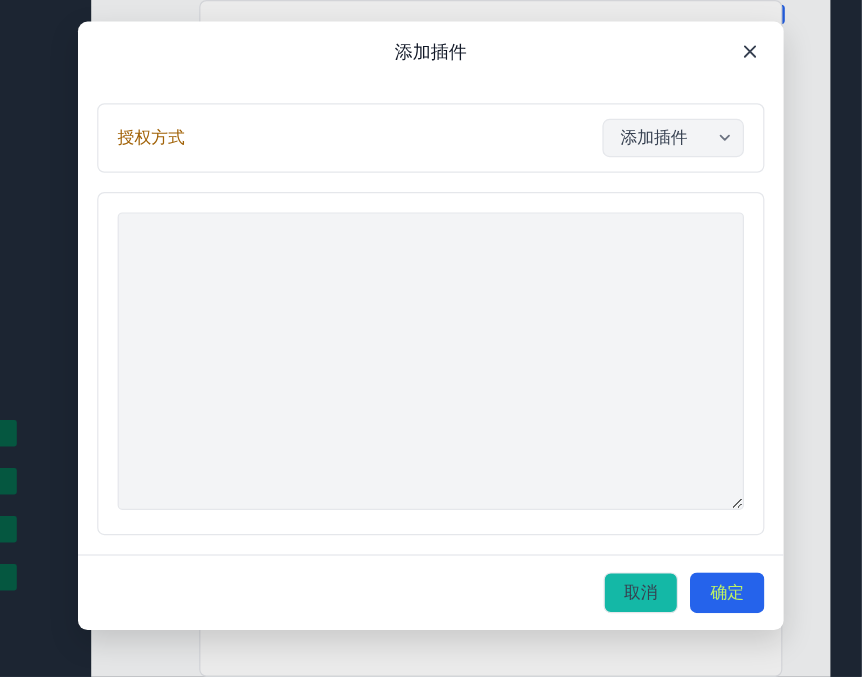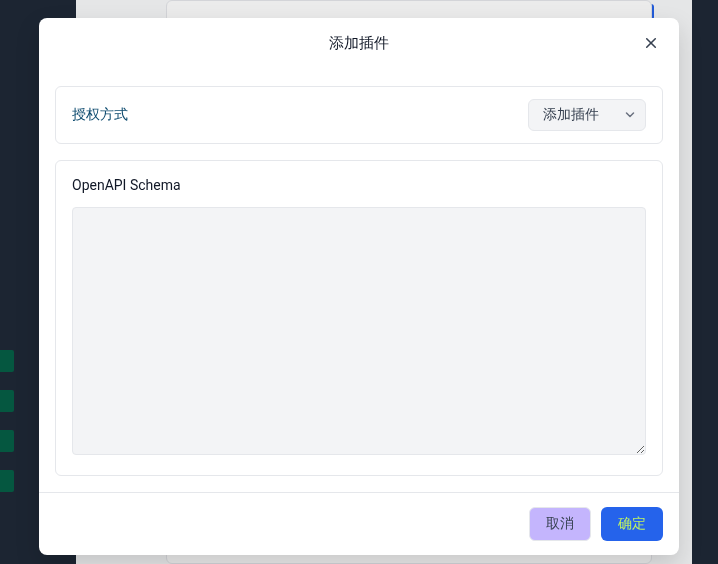--- a/index.html
+++ b/index.html
@@ -75,21 +75,21 @@
       left: 0;
       right: 0;
       bottom: 0;
       background: rgba(0,0,0,0.08);
       display: flex;
       justify-content: center;
       align-items: flex-start;
       padding-top: 18px;
     }
     .modal {
-      width: 640px;
+      width: 588px;
       background: #ffffff;
       border-radius: 8px;
       box-shadow: 0 10px 25px rgba(0,0,0,0.15);
       display: flex;
       flex-direction: column;
     }
     .modal-header {
       position: relative;
       padding: 16px 20px;
       text-align: center;
@@ -125,21 +125,21 @@
       border: 1px solid #e5e7eb;
       border-radius: 6px;
       padding: 12px 16px;
       display: flex;
       align-items: center;
       justify-content: space-between;
       margin-bottom: 16px;
     }
     .form-label {
       font-size: 14px;
-      color: #0c4a6e;
+      color: #a16207;
     }
     .select-wrapper {
       position: relative;
     }
     .select-field {
       background: #f3f4f6;
       border: 1px solid #e5e7eb;
       border-radius: 6px;
       padding: 6px 34px 6px 14px;
       font-size: 14px;
@@ -191,21 +191,21 @@
       gap: 10px;
     }
     .btn {
       padding: 7px 16px;
       border-radius: 6px;
       font-size: 14px;
       cursor: pointer;
       border: 1px solid transparent;
     }
     .btn-cancel {
-      background: #c4b5fd;
+      background: #14b8a6;
       color: #374151;
       border-color: #e5e7eb;
       font-family: Liberation Mono, monospace;
     }
     .btn-confirm {
       background: #2563eb;
       color: #bef264;
     }
   </style>
 </head>
@@ -251,21 +251,20 @@
           </div>
           <span class="select-chevron">
             <svg viewBox="0 0 12 12" fill="none" stroke="currentColor" stroke-width="1.5" stroke-linecap="round" stroke-linejoin="round">
               <polyline points="2.5,4.5 6,8 9.5,4.5"></polyline>
             </svg>
           </span>
         </div>
       </div>
 
       <div class="schema-section">
-        <div class="schema-label">OpenAPI Schema</div>
         <textarea class="schema-textarea" style=""></textarea>
       </div>
     </div>
 
     <div class="modal-footer">
       <button class="btn btn-cancel">取消</button>
       <button class="btn btn-confirm">确定</button>
     </div>
   </div>
 </div>

